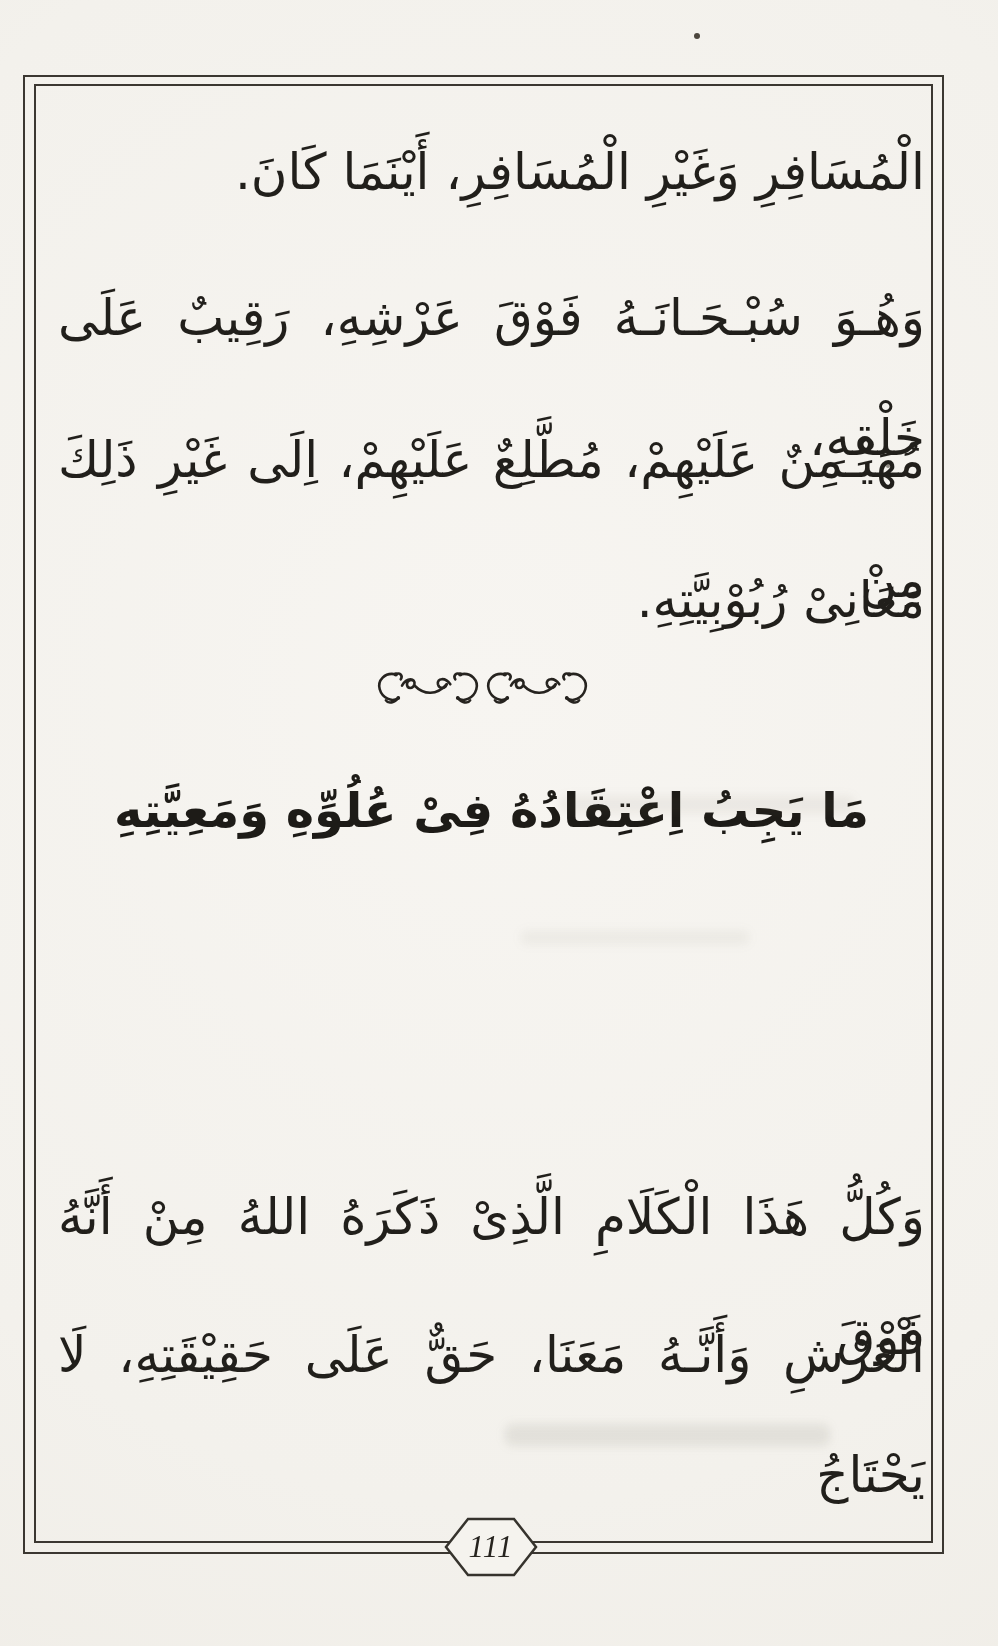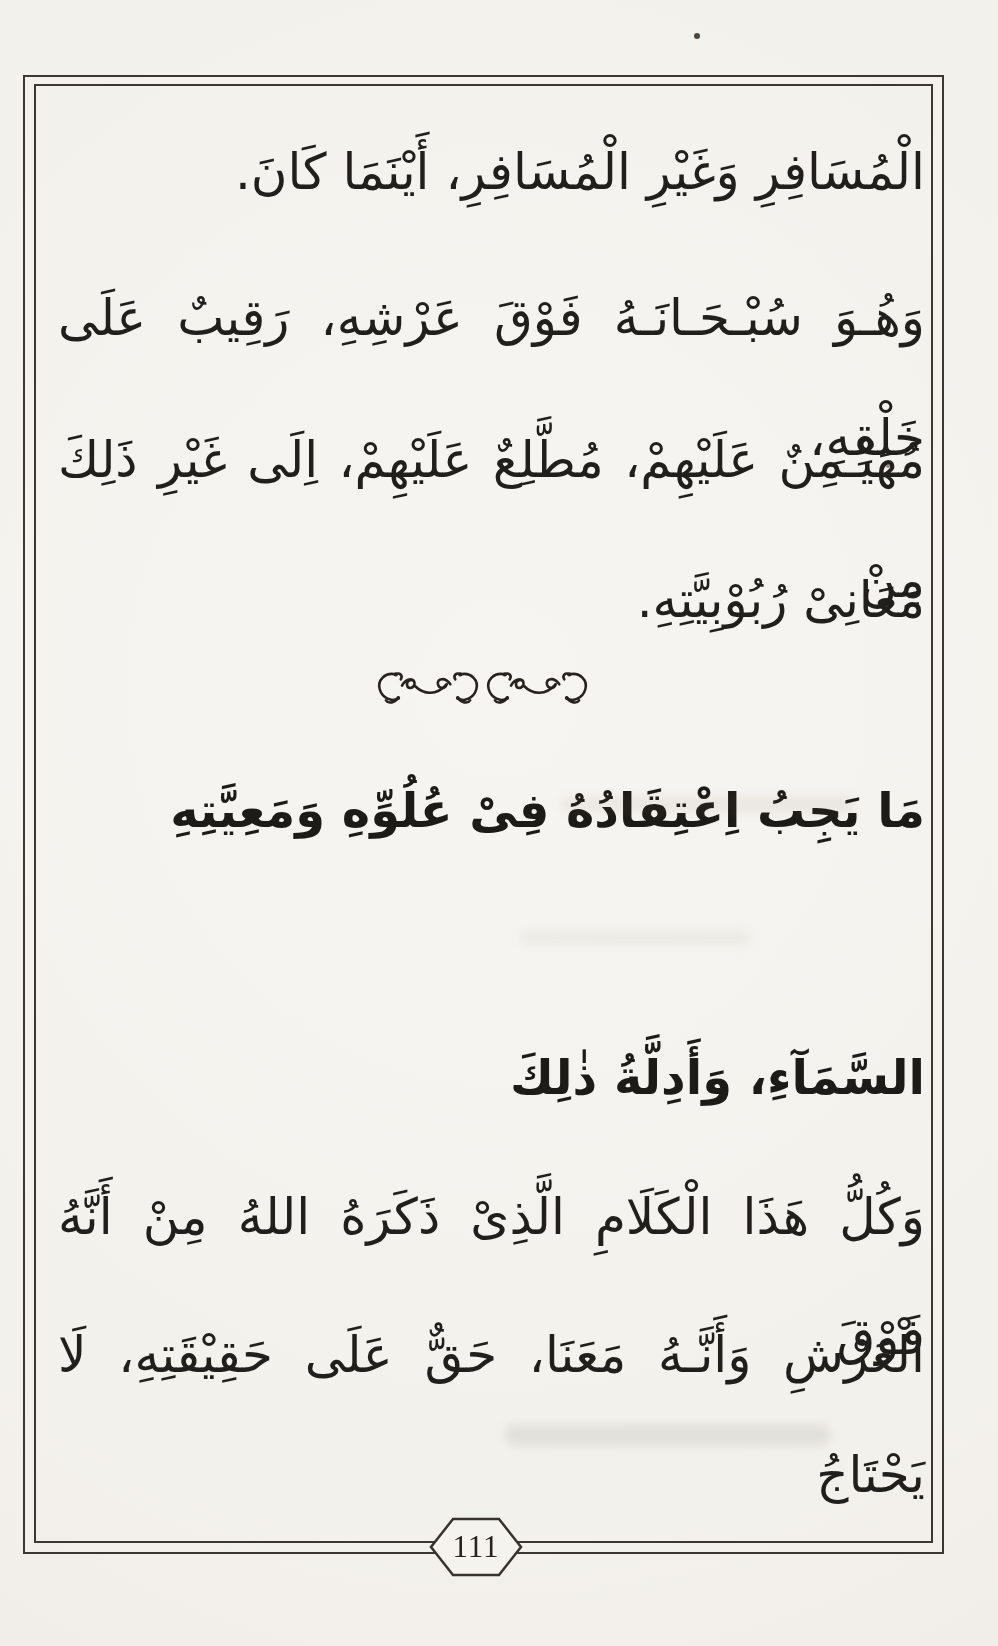--- a/index.html
+++ b/index.html
@@ -31,34 +31,34 @@
   .t-line {
     position: absolute; left: 58px; width: 867px;
     height: 120px; line-height: 120px;
     direction: rtl; unicode-bidi: embed;
     font-size: 50px; color: #211f1b;
     font-family: "DejaVu Sans", sans-serif;
     white-space: nowrap;
     letter-spacing: 0.5px;
   }
   .t-right   { }
-  .t-center  { text-align: right; white-space: normal; }
+  .t-center  { text-align: center; white-space: normal; }
   .t-justify { text-align: justify; text-align-last: justify; white-space: normal; }
   .t-heading { font-weight: bold; font-size: 48px; color: #1d1b17; }
 
   
   .ornament {
     position: absolute; left: 376px; top: 668px;
     width: 218px; height: 40px;
   }
 
   
   .badge {
-    position: absolute; left: 428px; top: 1517px;
-    width: 96px; height: 60px; z-index: 5;
+    position: absolute; left: 443px; top: 1517px;
+    width: 96px; height: 60px; z-index: 5; font-style: italic;
   }
   .badge .num {
     position: absolute; left: 0; top: 1px; width: 96px; height: 58px;
     line-height: 58px; text-align: center;
     font-family: "Liberation Serif", "DejaVu Serif", serif;
     font-size: 31px; color: #26231e; letter-spacing: 1px;
   }
 
   
   .ghost {
@@ -112,21 +112,20 @@
       <circle cx="68" cy="4" r="1.7"></circle>
         <circle cx="66" cy="23" r="1.5"></circle>
       <circle cx="104" cy="4" r="1.7"></circle>
         <circle cx="106" cy="23" r="1.5"></circle>
       <circle cx="156" cy="4" r="1.7"></circle>
         <circle cx="154" cy="23" r="1.5"></circle>
     </g>
   </svg>
 
   <div class="t-line t-center t-heading" style="top:750px">مَا يَجِبُ اِعْتِقَادُهُ فِىْ عُلُوِّهِ وَمَعِيَّتِهِ</div>
-  <div class="t-line t-center t-heading" style="top:1017px">السَّمَآءِ، وَأَدِلَّةُ ذٰلِكَ</div>
 
   <div class="t-line t-justify" style="top:1157px">وَكُلُّ هَذَا الْكَلَامِ الَّذِىْ ذَكَرَهُ اللهُ مِنْ أَنَّهُ فَوْقَ</div>
   <div class="t-line t-justify" style="top:1295px">الْعَرْشِ وَأَنَّـهُ مَعَنَا، حَقٌّ عَلَى حَقِيْقَتِهِ، لَا يَحْتَاجُ</div>
 
   <div class="badge">
     <svg width="96" height="60" viewBox="0 0 96 60" xmlns="http://www.w3.org/2000/svg">
       <polygon points="25,2 71,2 93,30 71,58 25,58 3,30" fill="#f5f3ee" stroke="#36332d" stroke-width="2.5"></polygon>
     </svg>
     <div class="num">111</div>
   </div>

